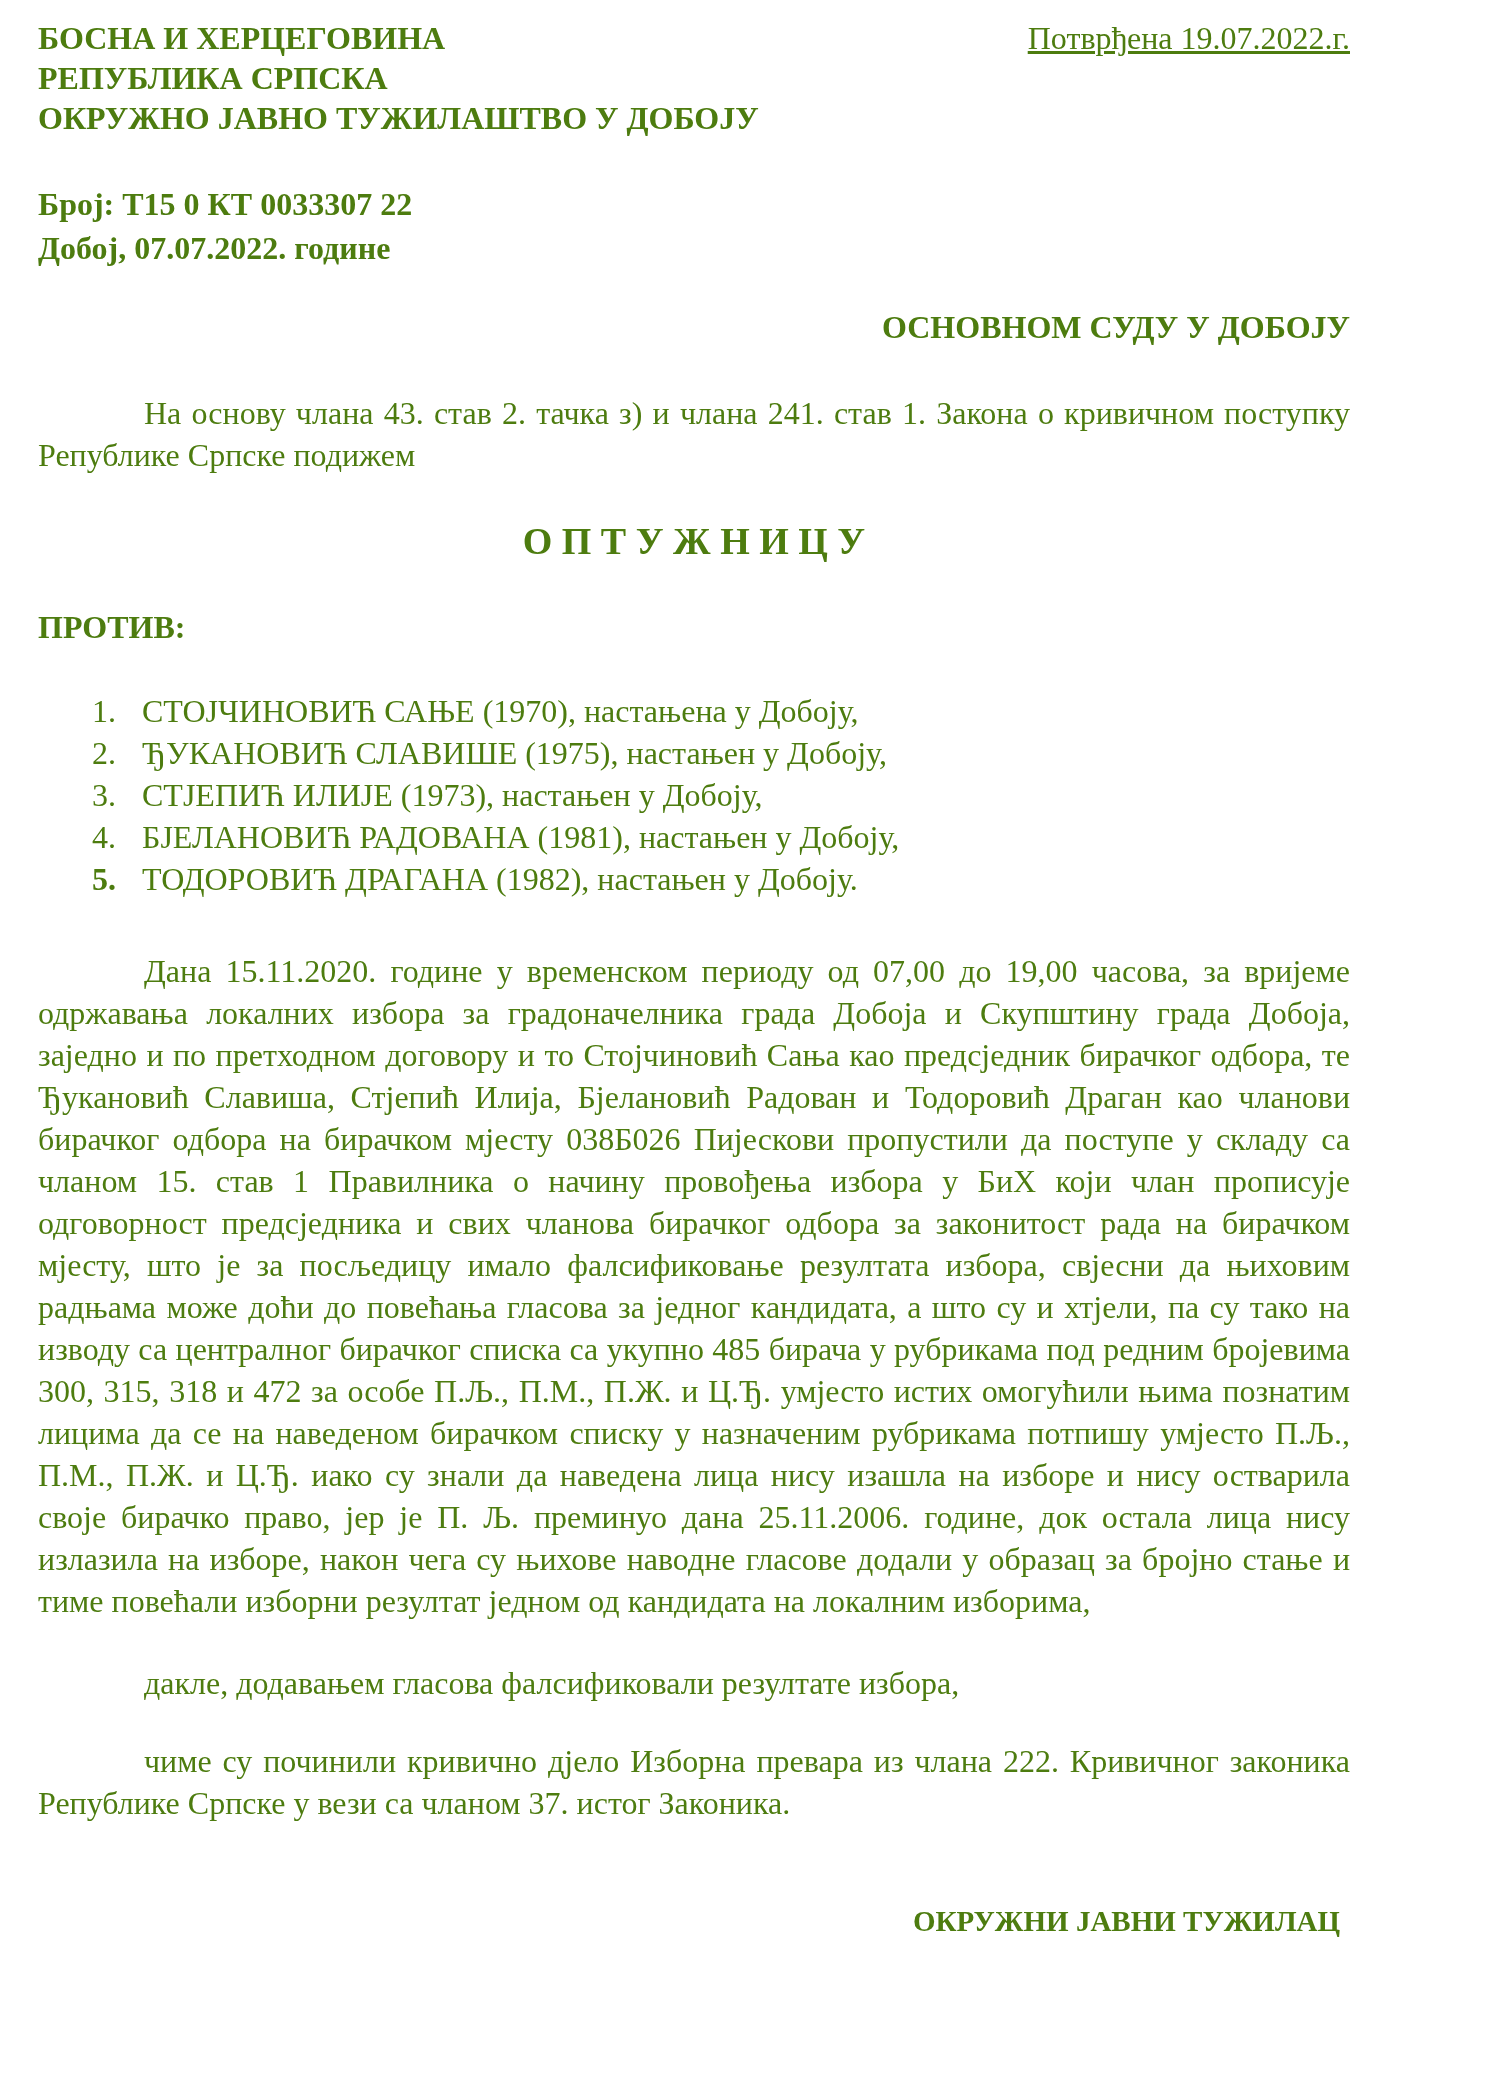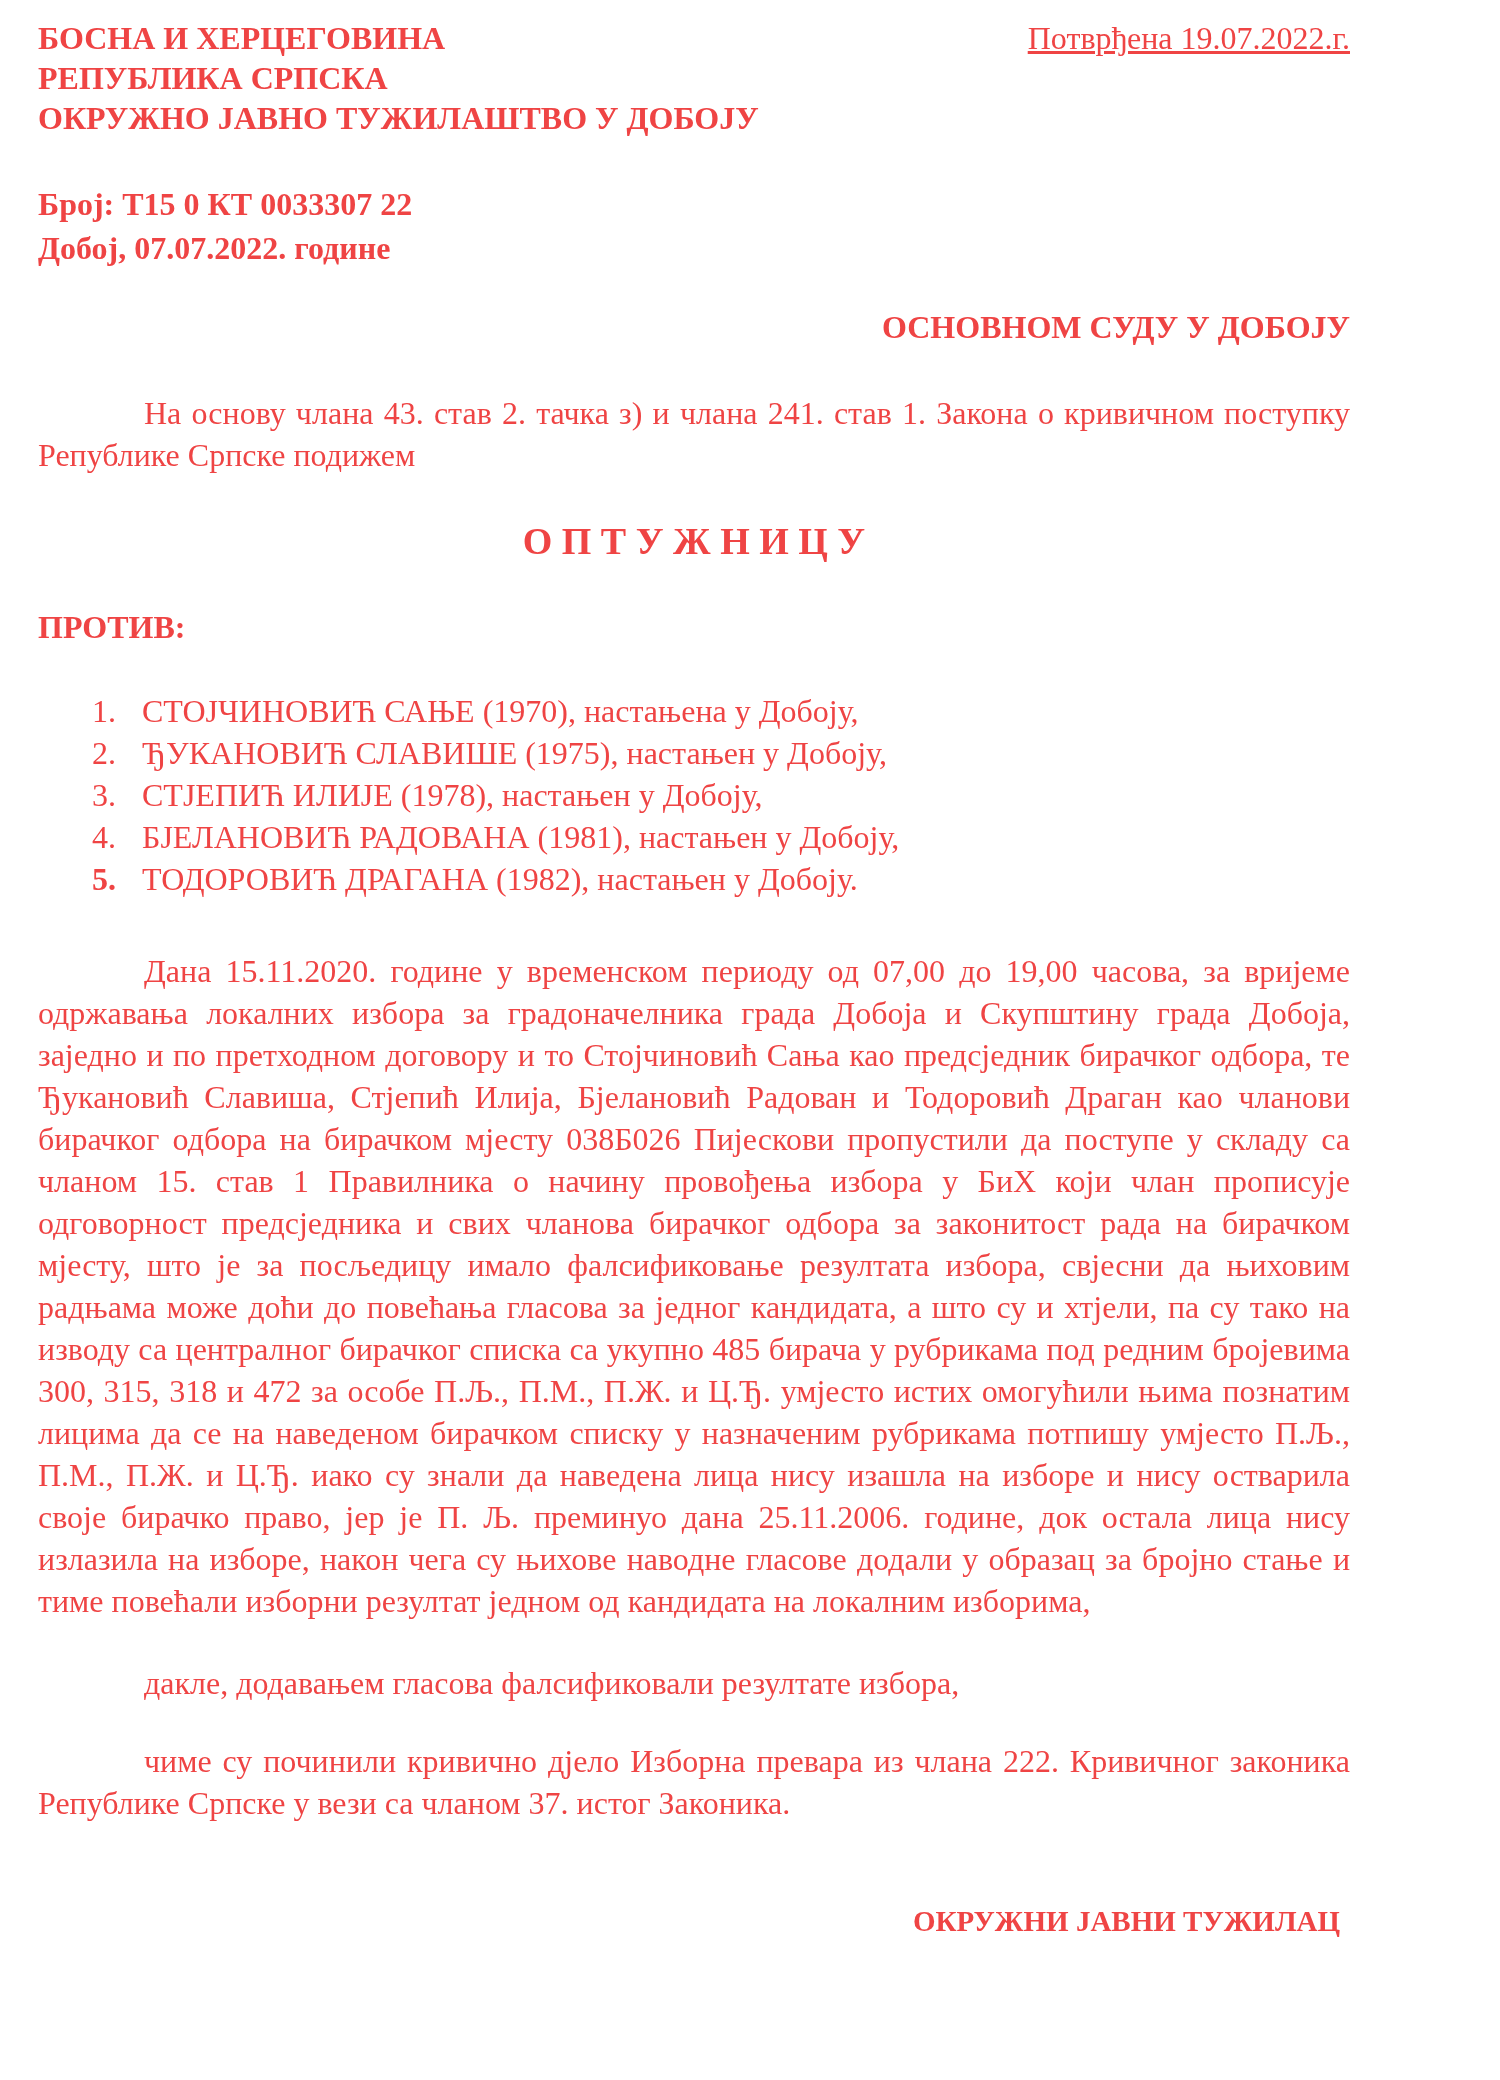--- a/index.html
+++ b/index.html
@@ -2,21 +2,21 @@
 <html><head>
 <meta charset="utf-8">
 <style>
   * { margin: 0; padding: 0; box-sizing: border-box; }
   html, body { background: #ffffff; }
   .page {
     position: relative;
     width: 1392px;
     height: 2080px;
     background: #ffffff;
-    color: #ef4444;
+    color: #4d7c0f;
     font-family: "Liberation Serif", "DejaVu Serif", serif;
     font-size: 32px;
     line-height: 42px;
     padding: 18px 42px 0 38px;
     overflow: hidden;
   }
   .header-row {
     display: flex;
     justify-content: space-between;
     align-items: flex-start;
@@ -98,21 +98,21 @@
   <div class="against-label">ПРОТИВ:</div>
 
   <div class="defendants">
     <div class="defendant">
       <span class="num">1.</span><span>СТОЈЧИНОВИЋ САЊЕ (1970), настањена у Добоју,</span>
     </div>
     <div class="defendant">
       <span class="num">2.</span><span>ЂУКАНОВИЋ СЛАВИШЕ (1975), настањен у Добоју,</span>
     </div>
     <div class="defendant">
-      <span class="num">3.</span><span>СТЈЕПИЋ ИЛИЈЕ (1978), настањен у Добоју,</span>
+      <span class="num">3.</span><span>СТЈЕПИЋ ИЛИЈЕ (1973), настањен у Добоју,</span>
     </div>
     <div class="defendant">
       <span class="num">4.</span><span>БЈЕЛАНОВИЋ РАДОВАНА (1981), настањен у Добоју,</span>
     </div>
     <div class="defendant">
       <span class="num">5.</span><span>ТОДОРОВИЋ ДРАГАНА (1982), настањен у Добоју.</span>
     </div>
   </div>
 
 

